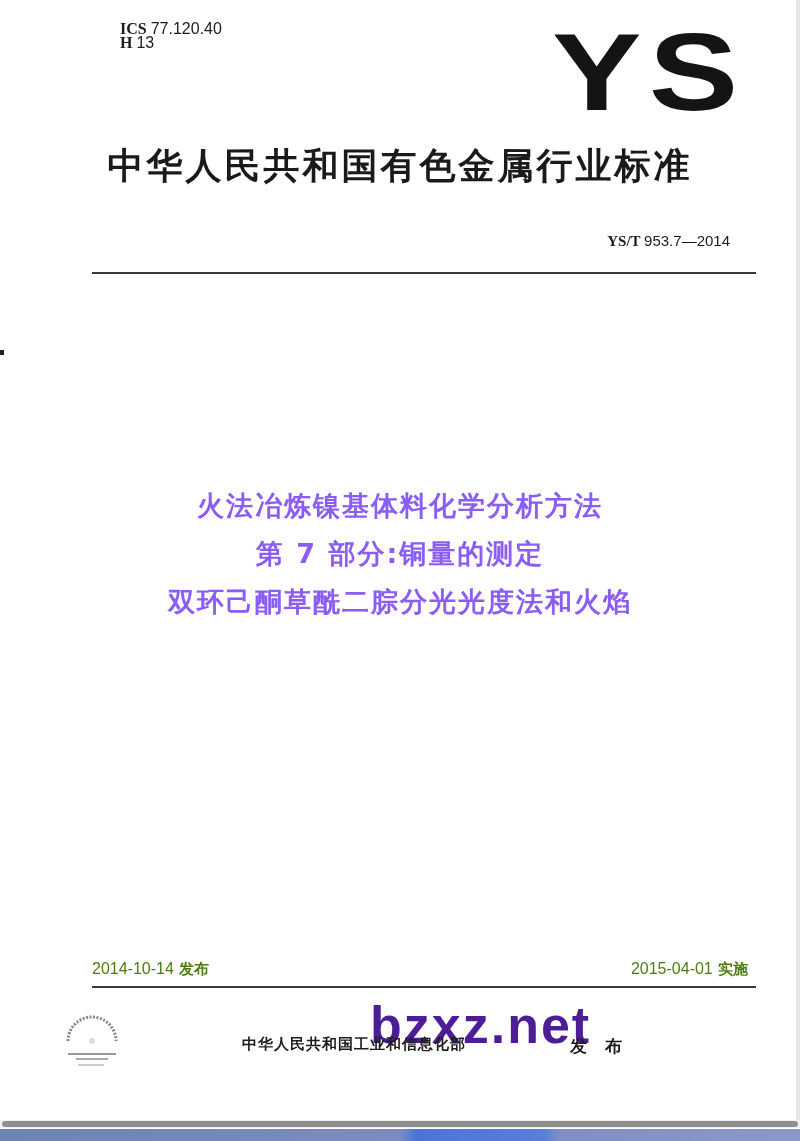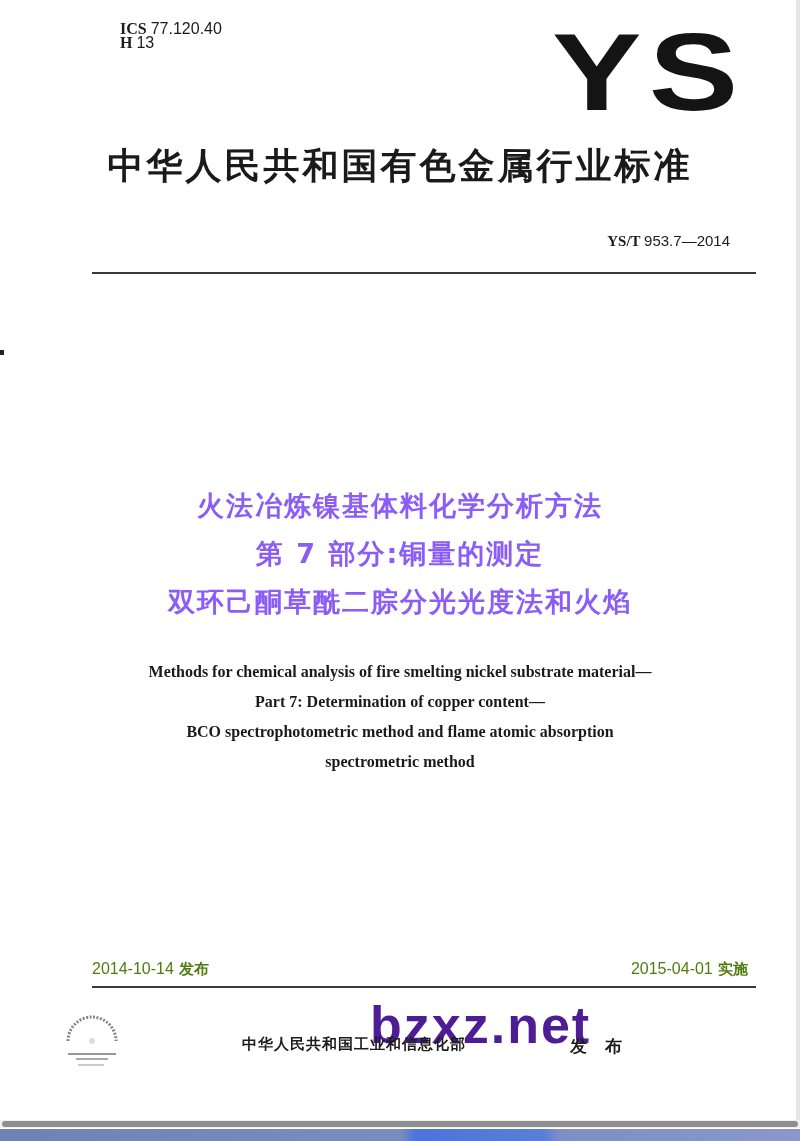--- a/index.html
+++ b/index.html
@@ -137,26 +137,20 @@
   </div>
 
   <div class="rule" style="left:92px; top:272px; width:664px;"></div>
 
   <div class="cn-title">
     <div>火法冶炼镍基体料化学分析方法</div>
     <div>第 7 部分:铜量的测定</div>
     <div>双环己酮草酰二腙分光光度法和火焰</div>
   </div>
 
-  <div class="en-title">
-    <div>Methods for chemical analysis of fire smelting nickel substrate material—</div>
-    <div>Part 7: Determination of copper content—</div>
-    <div>BCO spectrophotometric method and flame atomic absorption</div>
-    <div>spectrometric method</div>
-  </div>
 
   <div class="date-left">
     <span class="d">2014-10-14</span>
     <span>发布</span>
   </div>
 
   <div class="date-right">
     <span class="d">2015-04-01</span>
     <span>实施</span>
   </div>

